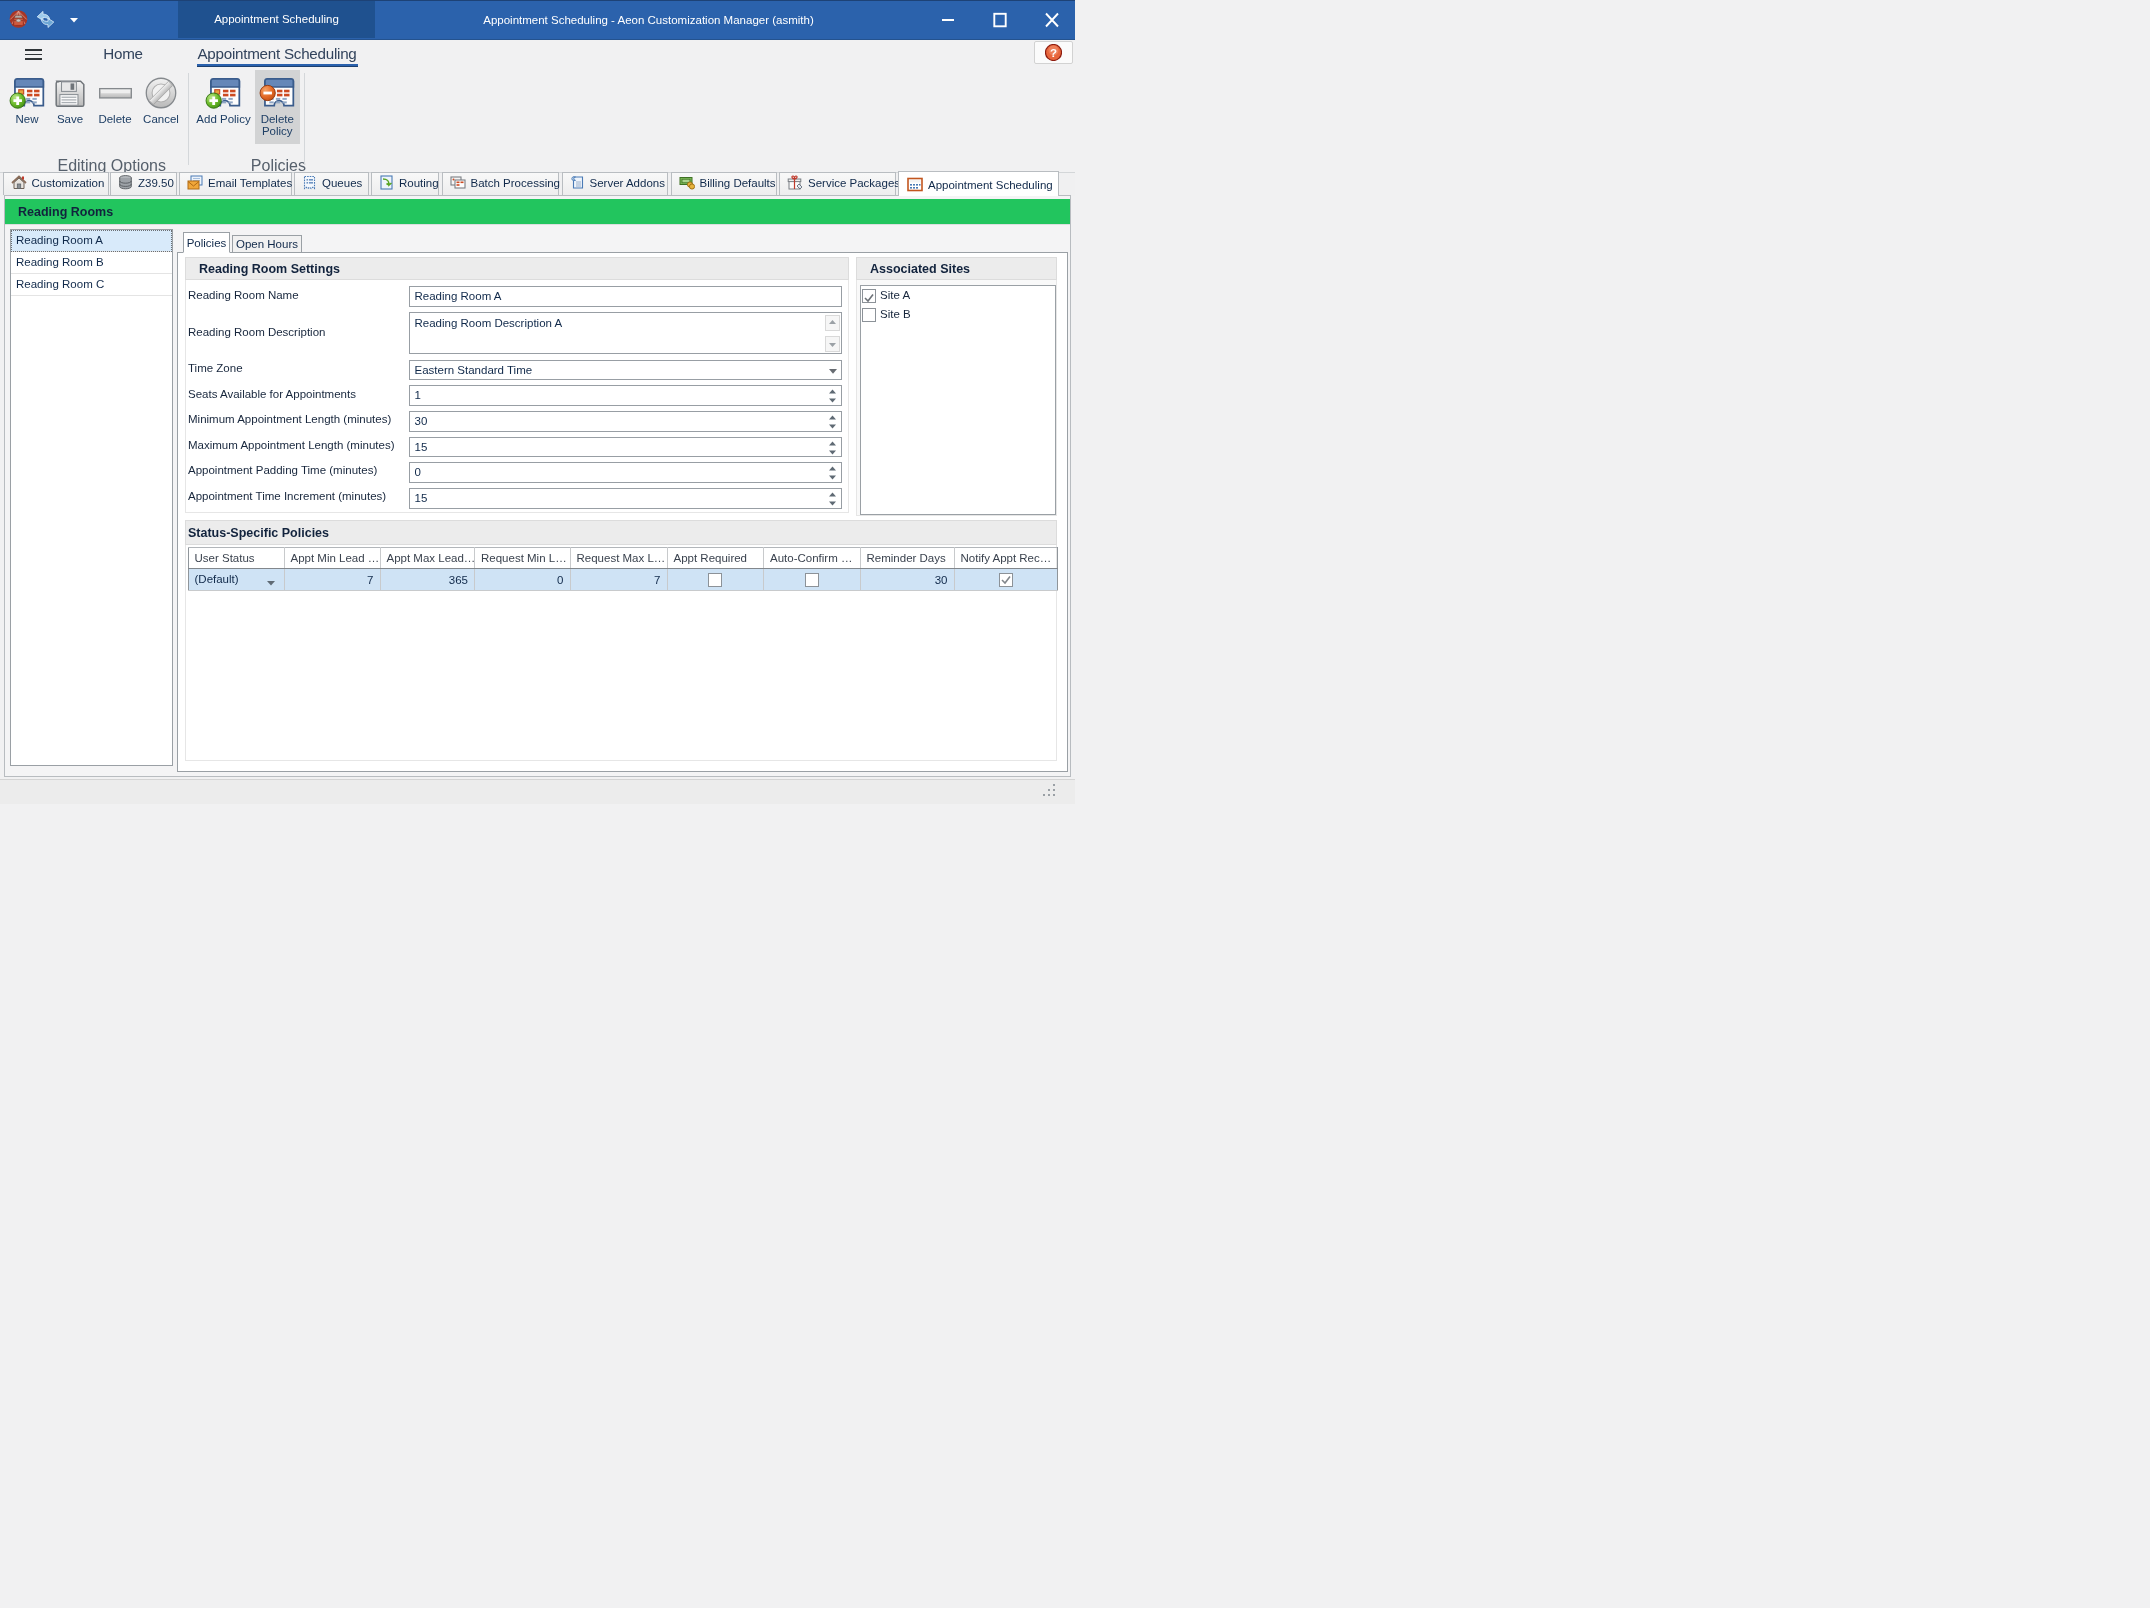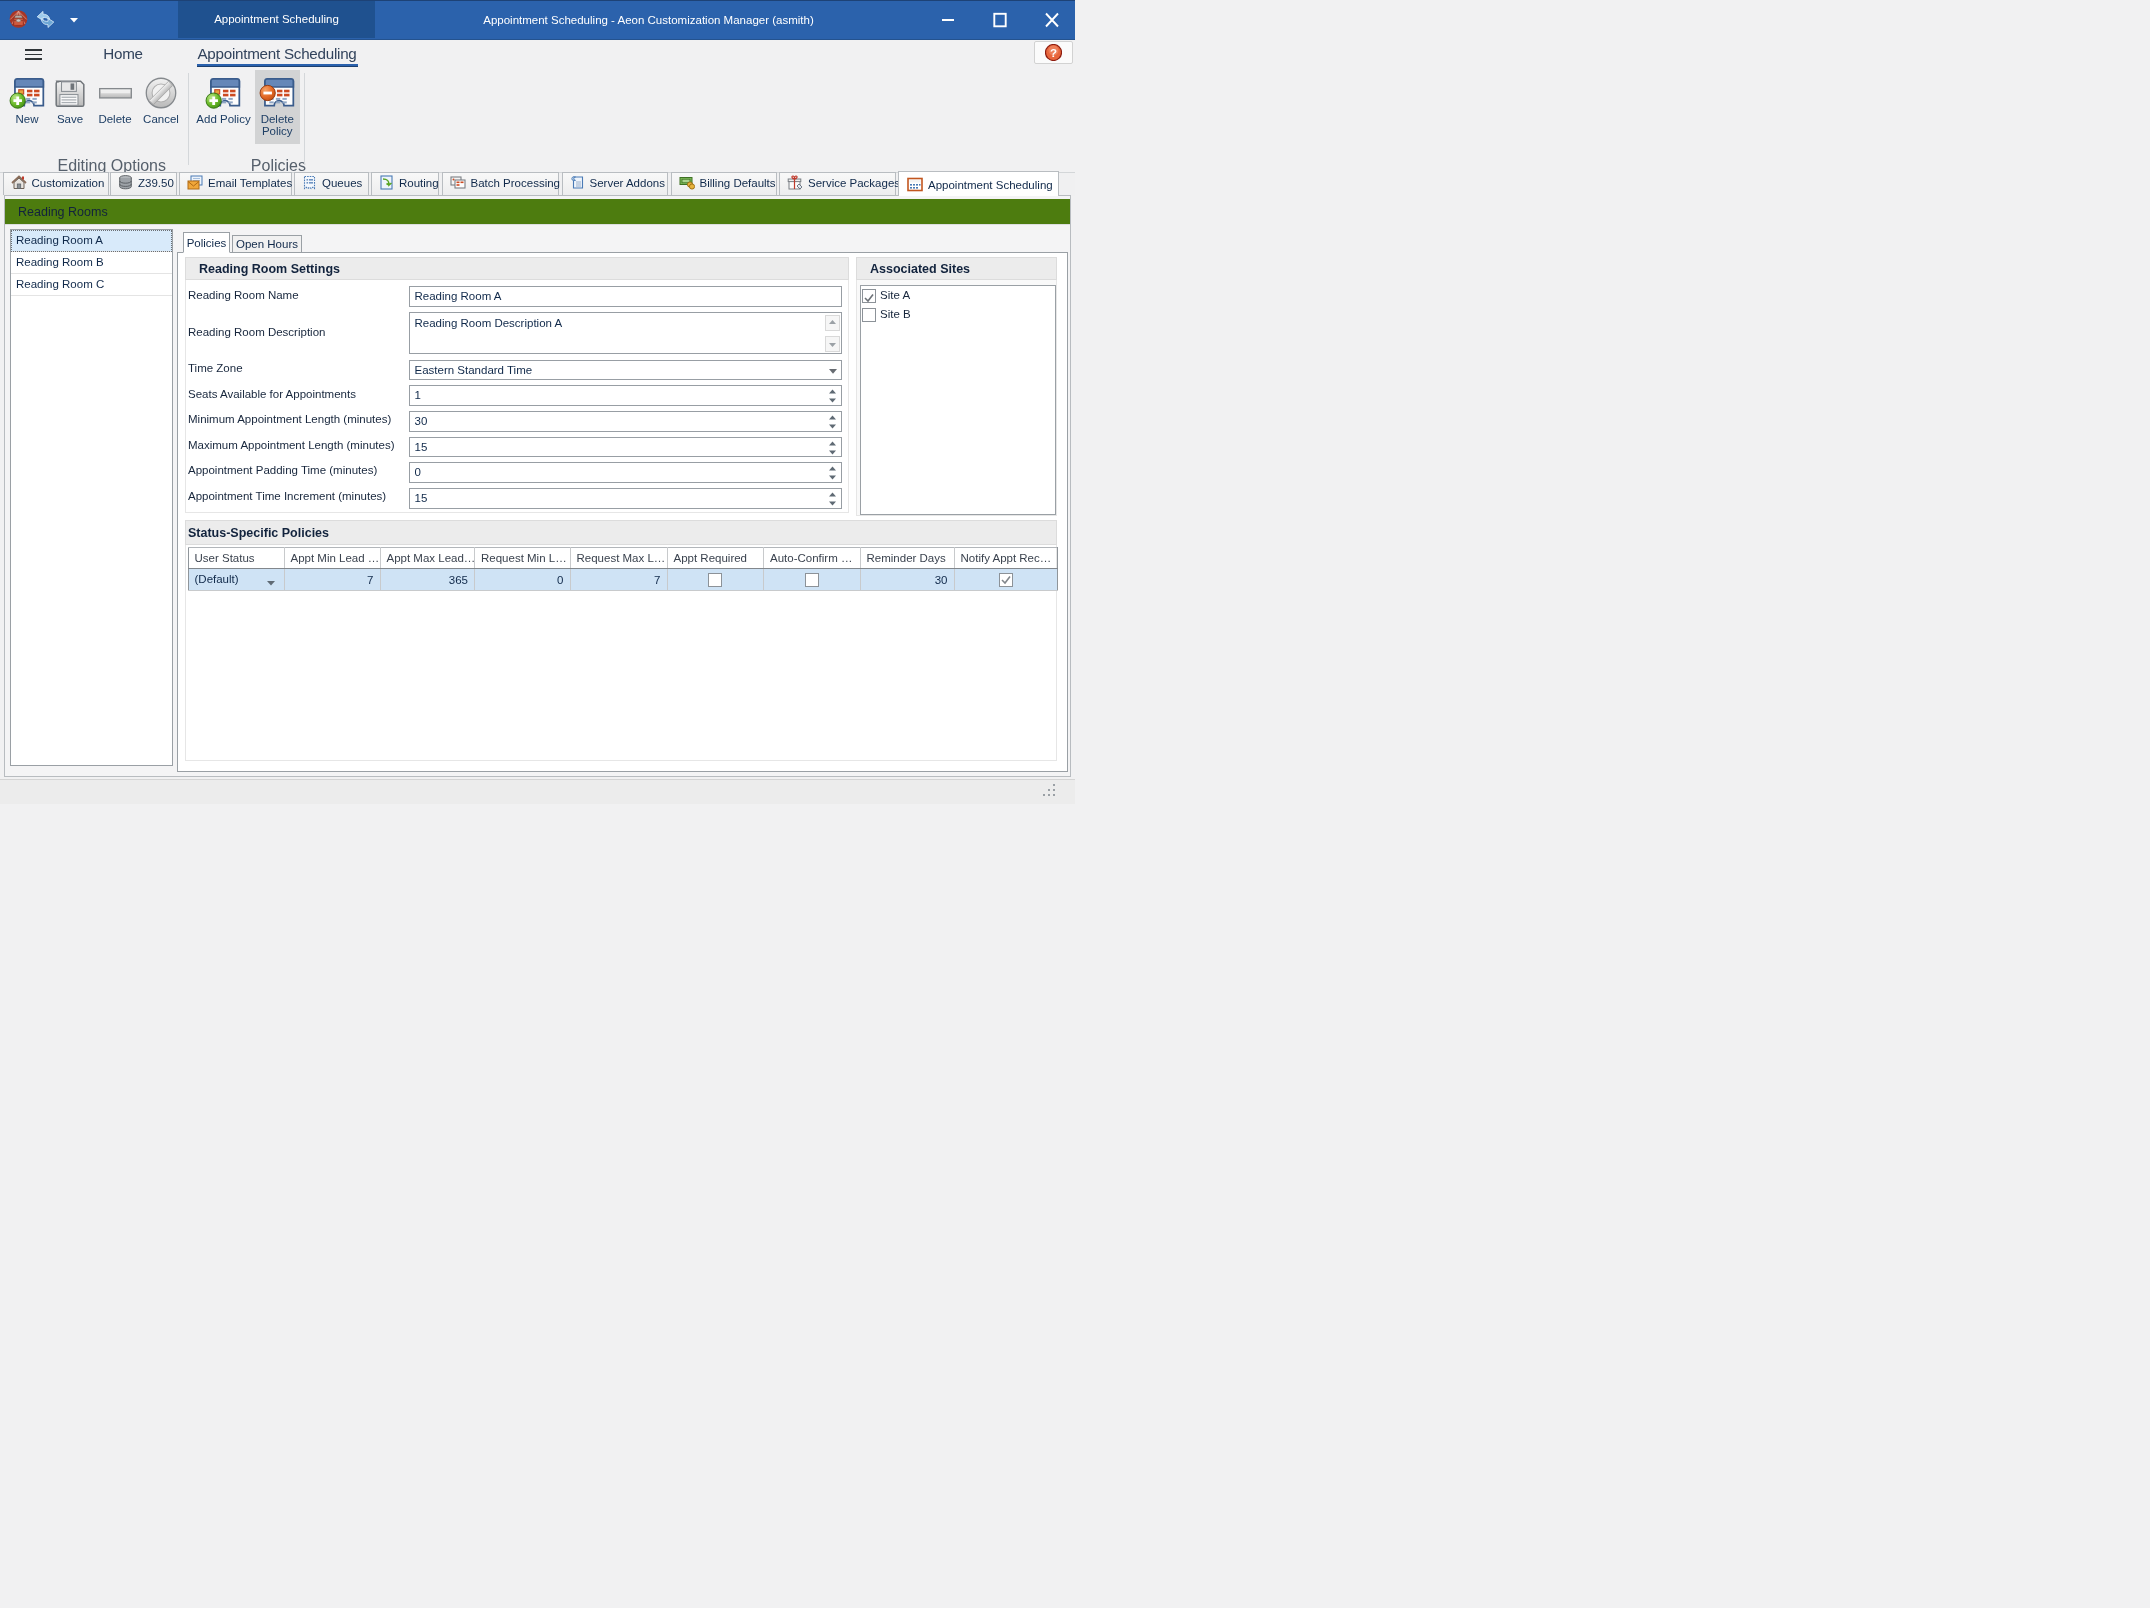--- a/index.html
+++ b/index.html
@@ -24,21 +24,21 @@
 .gsep { position:absolute; top:73px; height:92px; width:1px; background:#d4d7da; }
 
 
 #tabstrip { left:0; top:172px; width:1075px; height:24px; background:#f0f0f1; border-top:1px solid #d3d6d8; }
 .tst { position:absolute; top:172px; height:23px; background:linear-gradient(#f8f8f8,#ededee); border:1px solid #b9bdc1; border-bottom:none; font-size:11.5px; color:#10294a; line-height:20px; white-space:nowrap; z-index:2; }
 .tst svg { vertical-align:-3px; margin-right:5px; }
 #tabactive { background:#ffffff; top:170.5px; height:25.5px; z-index:5; border-bottom:none; line-height:26px; }
 
 
 #content { left:4px; top:195px; width:1067px; height:582px; background:#f4f4f5; border:1px solid #b8bcc0; }
-#rrheader { left:5px; top:199px; width:1065px; height:26px; background:#4d7c0f; border-bottom:1px solid #dcdedf; color:#12233d; font-size:12.5px; font-weight:normal; line-height:26px; }
+#rrheader { left:5px; top:199px; width:1065px; height:26px; background:#22c55e; border-bottom:1px solid #dcdedf; color:#12233d; font-size:12.5px; font-weight:bold; line-height:26px; }
 #leftlist { left:10px; top:229px; width:163px; height:537px; background:#fff; border:1px solid #9aa0a5; }
 .lrow { position:absolute; left:0; width:161px; height:22px; border-bottom:1px solid #e4e4e4; font-size:11.5px; color:#10294a; line-height:21px; padding-left:5px; background:#fff; }
 
 
 .rtabbtn { position:absolute; border:1px solid #9aa0a5; font-size:11.5px; color:#10294a; text-align:center; }
 #rpanel { left:177px; top:252px; width:891px; height:520px; background:#fff; border:1px solid #9aa0a5; }
 
 
 .ghead { position:absolute; background:#ececec; border:1px solid #dcdcdc; font-weight:bold; font-size:12.5px; color:#12233d; white-space:nowrap; }
 .flabel { position:absolute; font-size:11.5px; color:#17263c; white-space:nowrap; }

